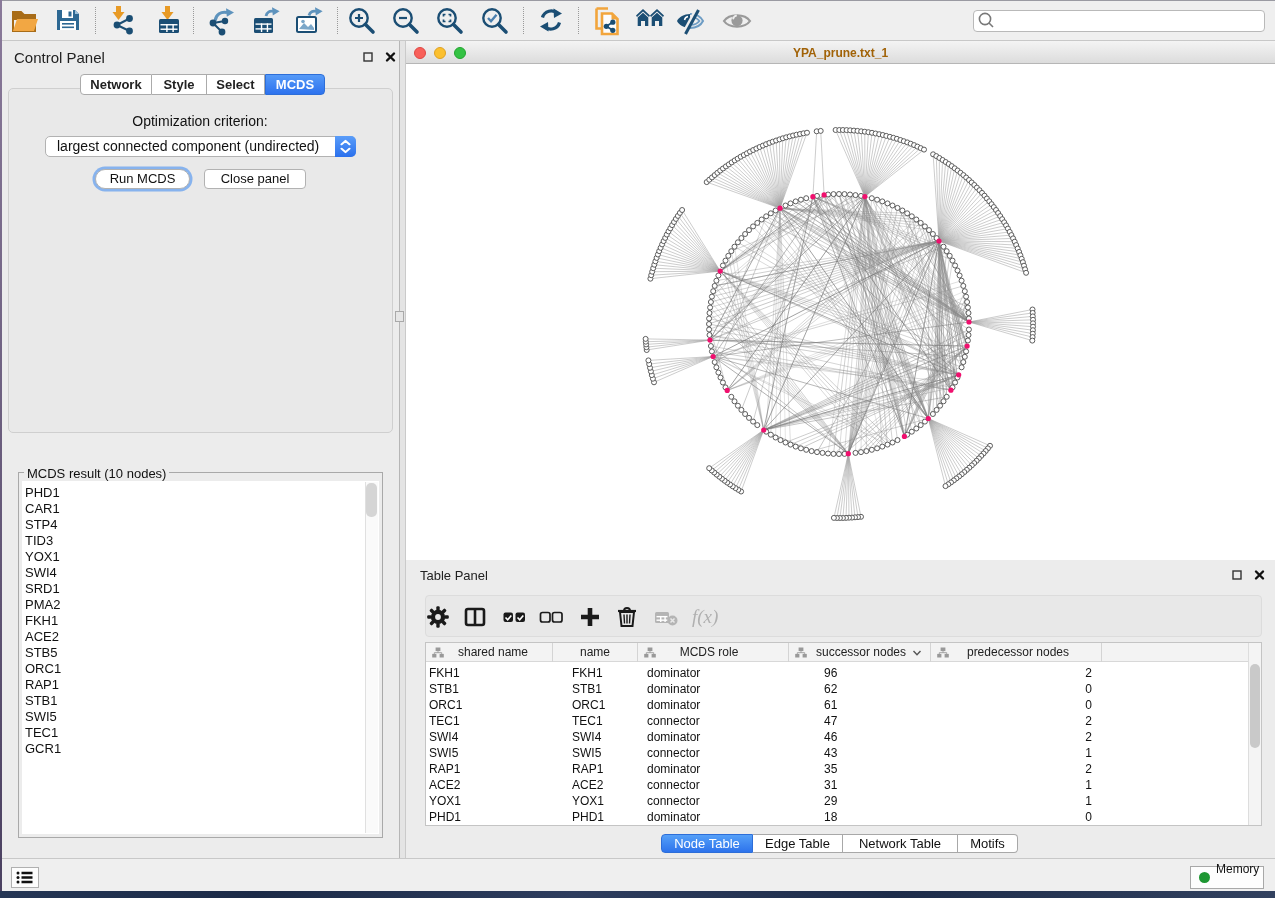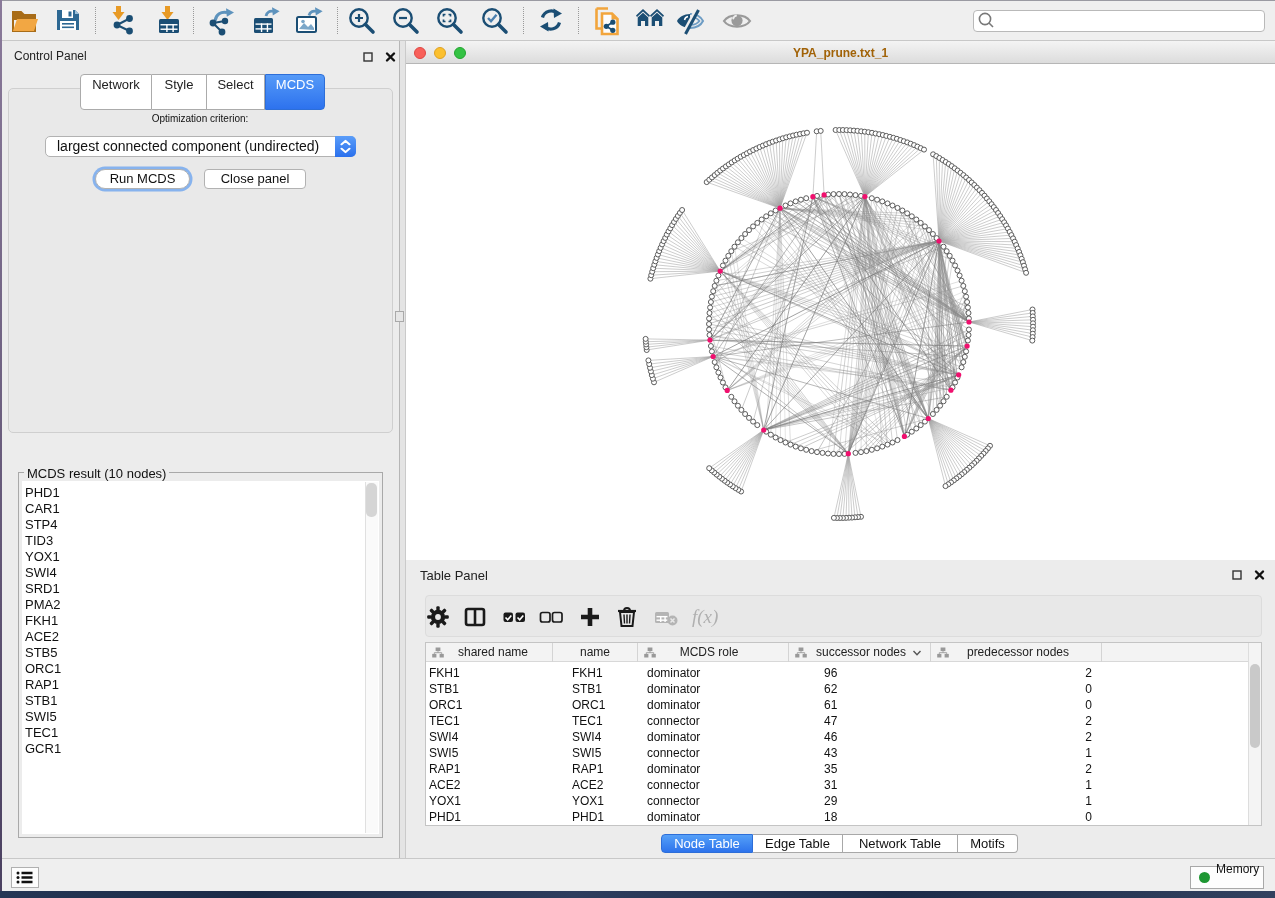--- a/index.html
+++ b/index.html
@@ -7,26 +7,26 @@
 body { background:#ececec; position:relative; }
 .abs { position:absolute; }
 
 #leftedge { left:0; top:0; width:2px; height:898px; background:linear-gradient(#8a7a9a,#4a4060); }
 #bottomdesk { left:0; top:891px; width:1275px; height:7px; background:linear-gradient(90deg,#253655,#1b2a47 20%,#2e3d5e 45%,#1d2c4a 70%,#32415f); }
 
 #toolbar { left:2px; top:0; width:1273px; height:41px; background:#efefef; border-top:1px solid #9a9aa2; border-bottom:1px solid #c8c8c8; }
 .tsep { position:absolute; top:7px; height:27px; width:0; border-left:1px dotted #9a9a9a; }
 #searchbox { position:absolute; left:973px; top:10px; width:292px; height:22px; background:#fff; border:1px solid #b9b9b9; border-radius:4px; }
 
-#cp-title { left:14px; top:49px; font-size:12px; color:#222; }
+#cp-title { left:14px; top:49px; font-size:15px; color:#222; }
 
-.cptab { position:absolute; top:74px; height:36px; border:1px solid #ababab; background:#fff; font-size:13px; color:#222; text-align:center; line-height:19px; }
+.cptab { position:absolute; top:74px; height:21px; border:1px solid #ababab; background:#fff; font-size:13px; color:#222; text-align:center; line-height:19px;font-weight:bold; }
 .cptab.sel { background:linear-gradient(#559af8,#2d72ee); color:#fff; border-color:#2d6ed8; }
 #cp-panel { left:8px; top:88px; width:385px; height:345px; background:#e9e9e9; border:1px solid #cfcfcf; border-radius:5px; }
-#optlabel { left:0; top:113px; width:400px; text-align:center; font-size:10px; color:#111; }
+#optlabel { left:0; top:113px; width:400px; text-align:center; font-size:14px; color:#111; }
 #combo { left:45px; top:136px; width:311px; height:21px; background:#fff; border:1px solid #b2b2b2; border-radius:5px; font-size:14px; color:#111; line-height:19px; padding-left:11px; }
 #combobtn { left:335px; top:136px; width:21px; height:21px; border-radius:0 5px 5px 0; background:linear-gradient(#5a9df9,#2a70ed); }
 .btn { position:absolute; top:169px; height:20px; background:#fff; border:1px solid #b2b2b2; border-radius:4px; font-size:13px; color:#111; text-align:center; line-height:18px; }
 #runbtn { left:95px; width:95px; box-shadow:0 0 0 2.5px rgba(118,169,238,.85);border-radius:10px; }
 #closebtn { left:204px; width:102px; }
 
 #fs { left:18px; top:472px; width:365px; height:366px; border:1px solid #a9a9a9; }
 #fslegend { left:24px; top:466px; background:#ececec; padding:0 3px; font-size:13px; color:#111; }
 #fslist { left:22px; top:481px; width:357px; height:353px; background:#fff; font-size:13px; color:#111; line-height:16px; padding:4px 0 0 3px; }
 #fsscroll { left:365px; top:482px; width:13px; height:351px; background:#fafafa; border-left:1px solid #e0e0e0; }

